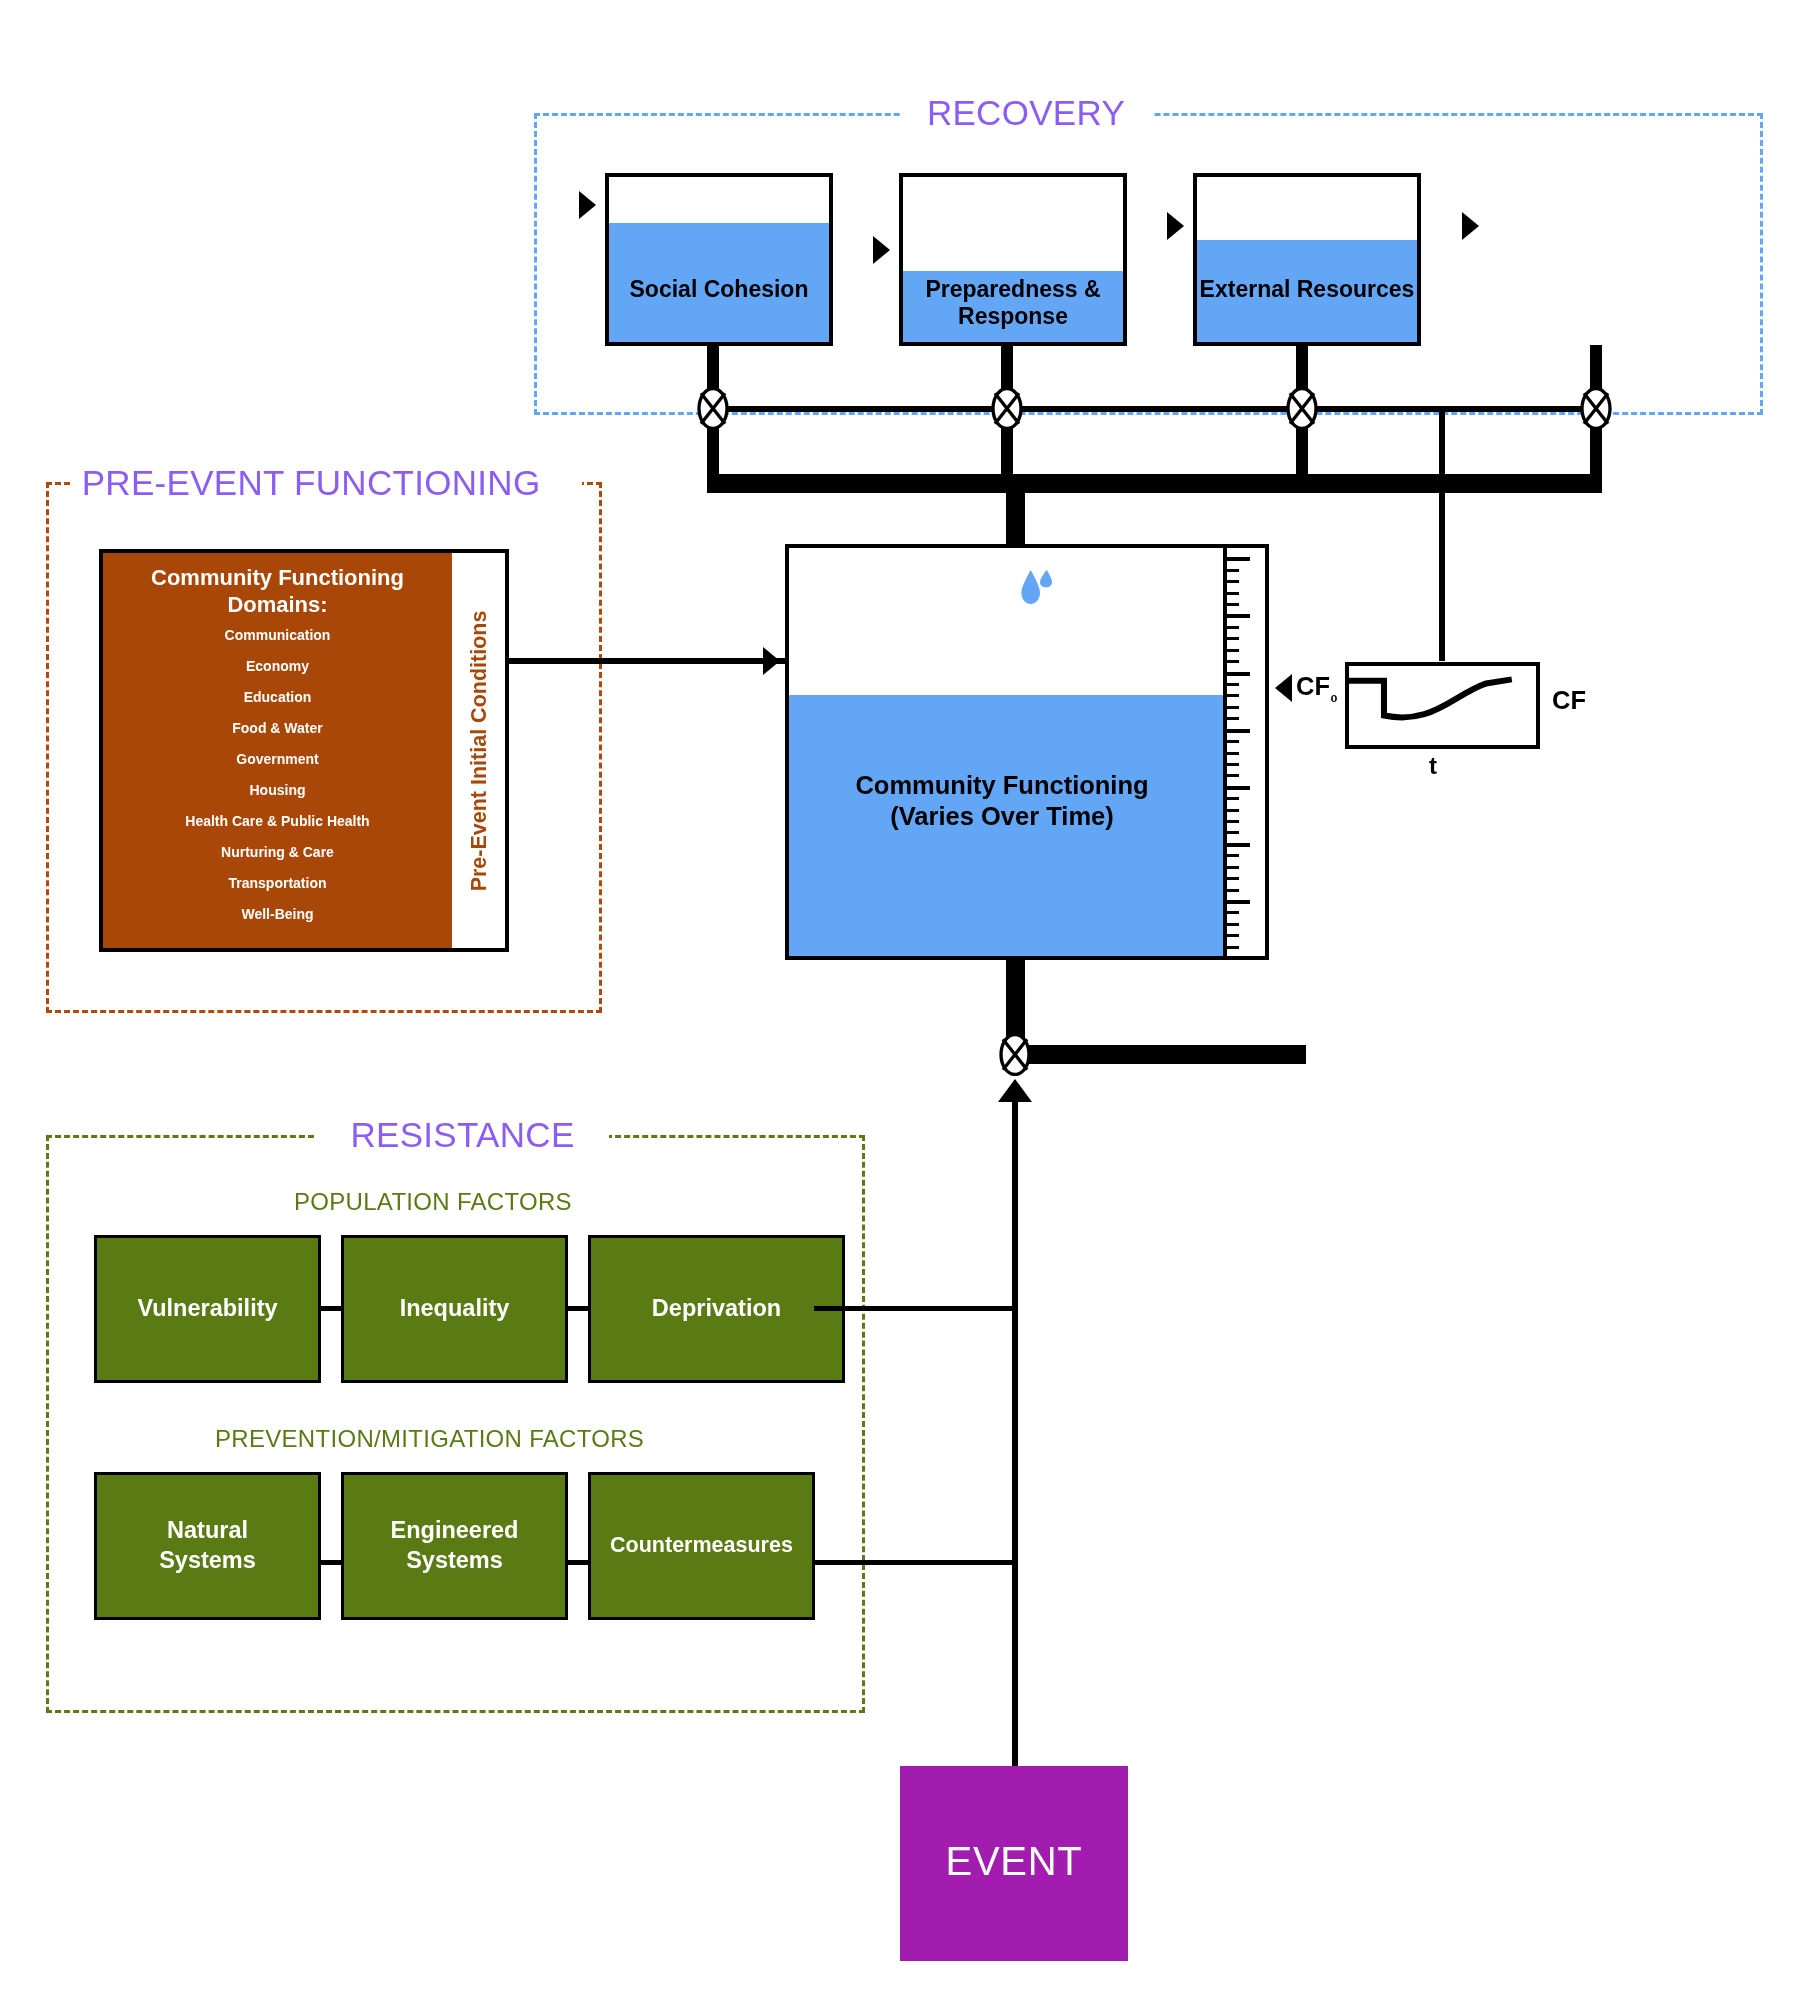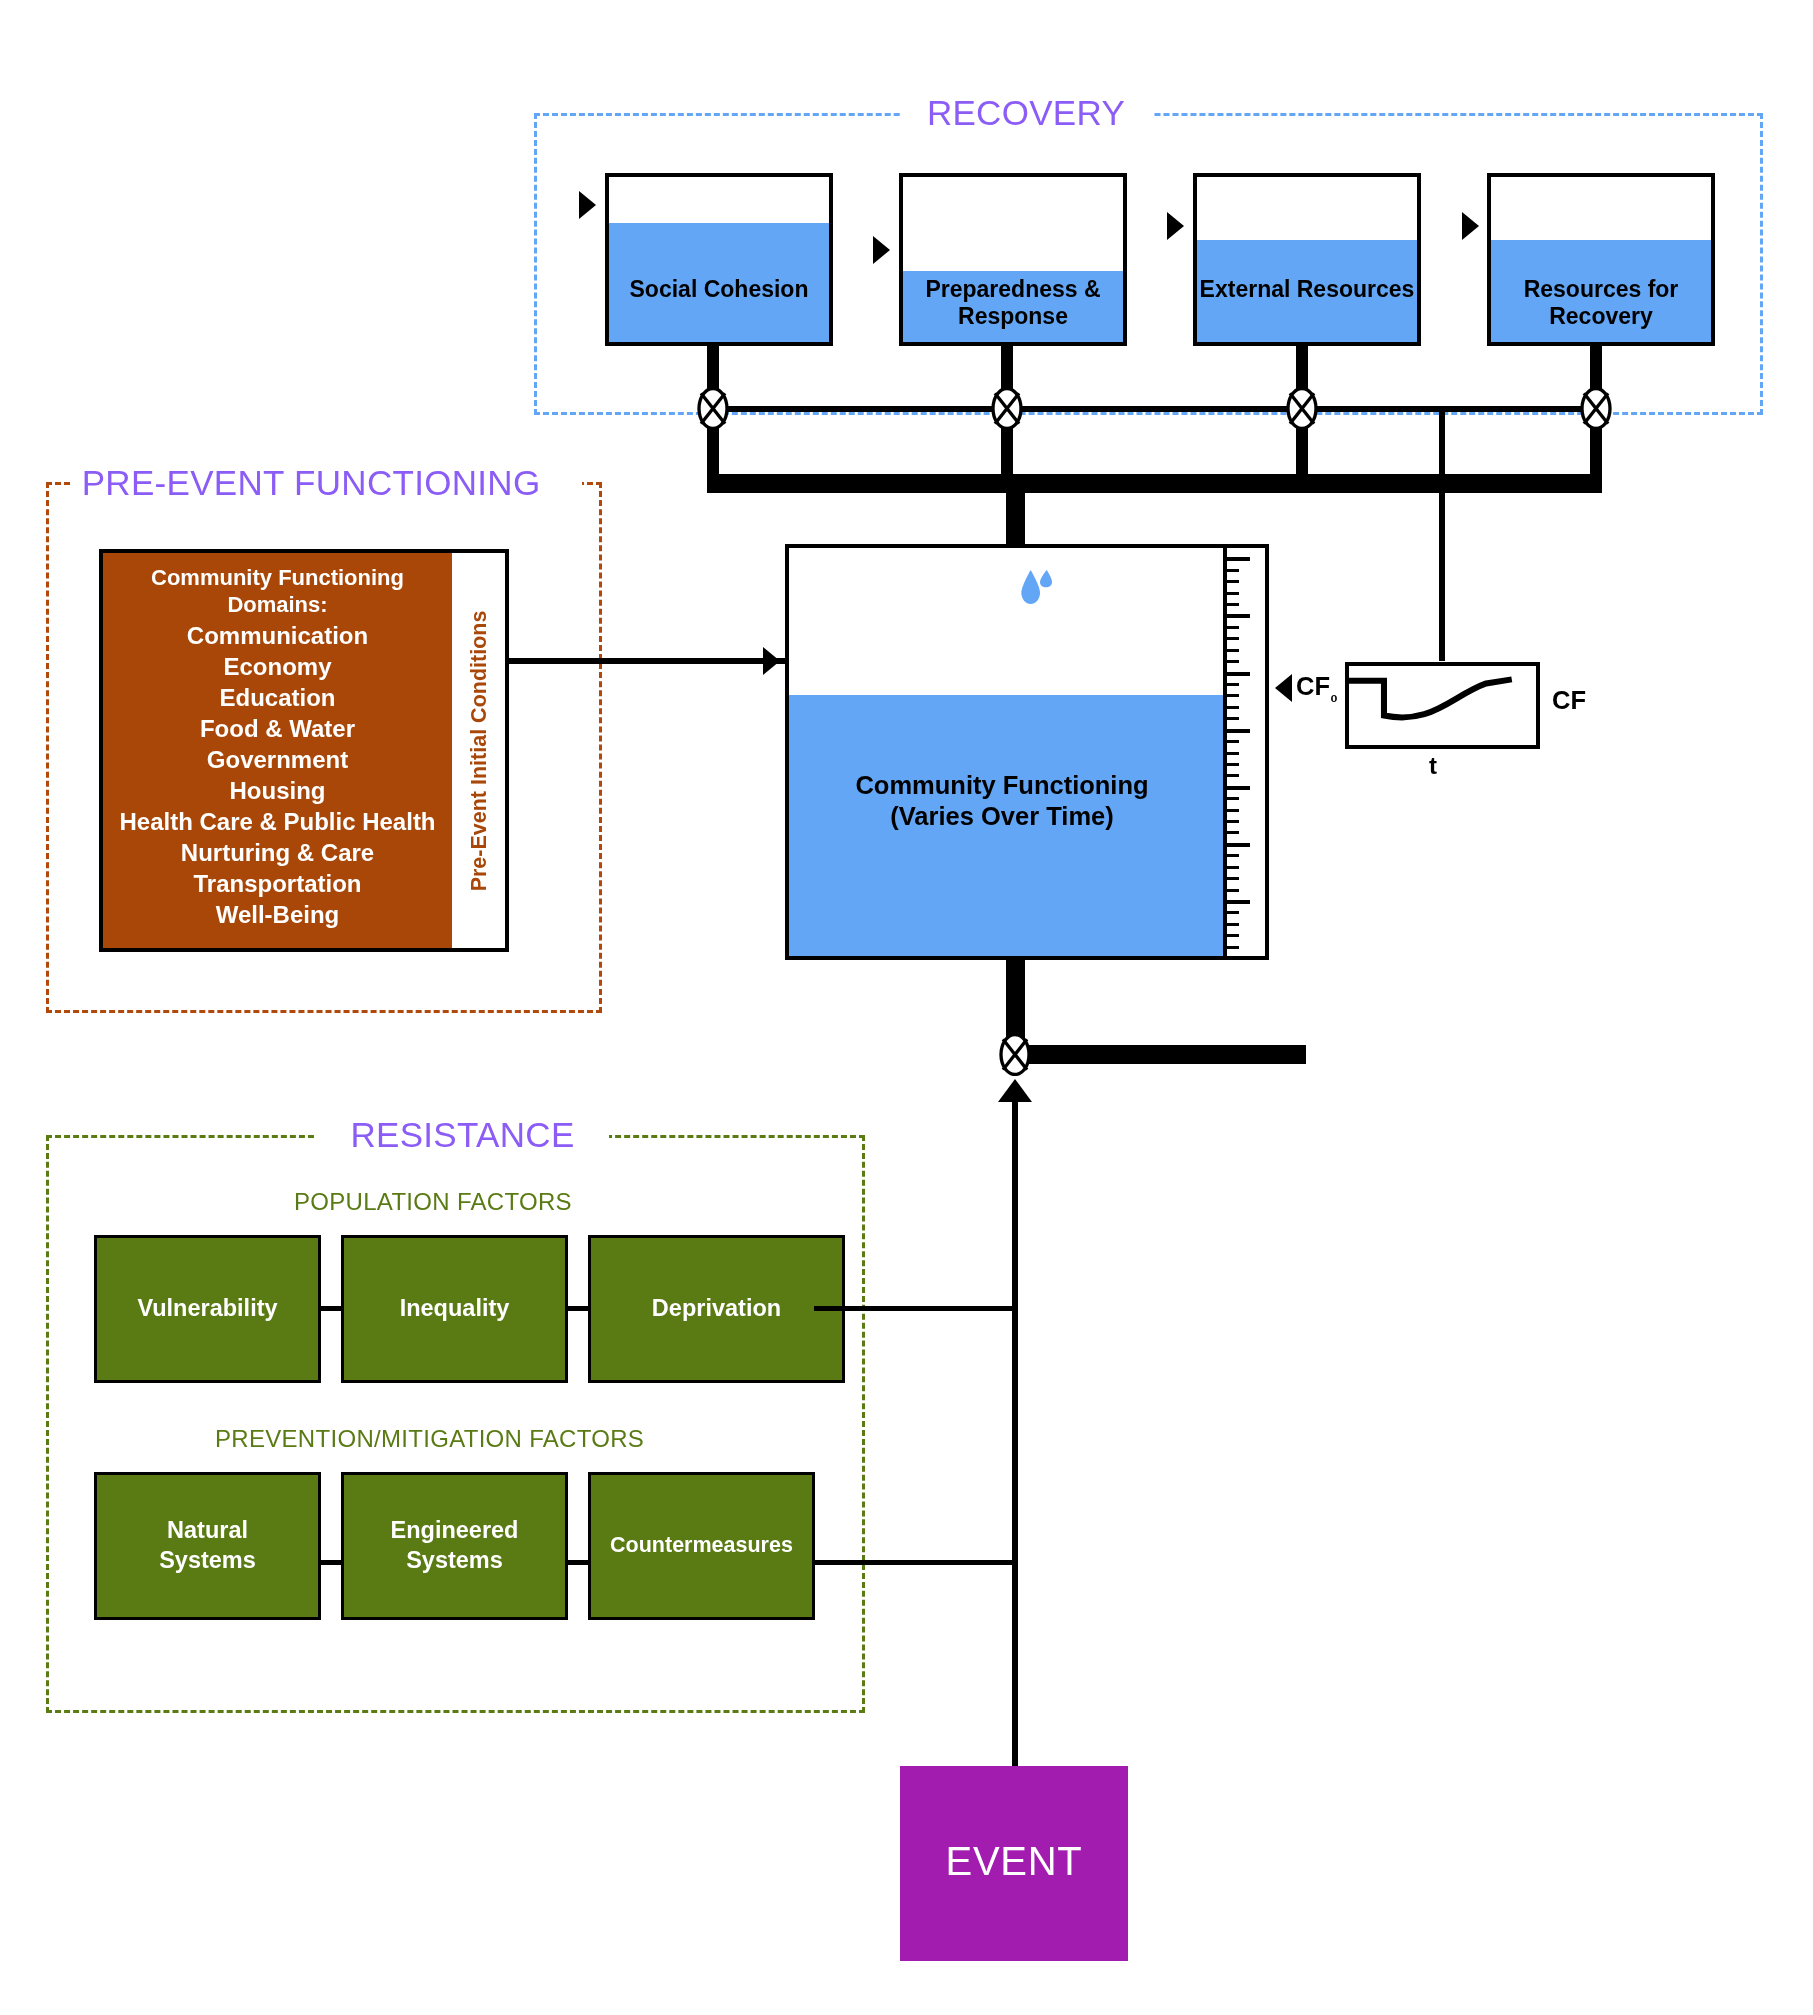--- a/index.html
+++ b/index.html
@@ -140,21 +140,21 @@
   }
   #domains-heading {
     font-weight: 700;
     font-size: 22px;
     line-height: 27px;
     margin-bottom: 2.7px;
     white-space: pre-line;
   }
   .domain-item {
     font-weight: 700;
-    font-size: 24px;
+    font-size: 14px;
     line-height: 31px;
     color: #ffffff;
     white-space: nowrap;
   }
   #initial-conditions-panel {
     flex: 1 1 auto;
     background: #ffffff;
     position: relative;
   }
   #initial-conditions-text {
@@ -321,25 +321,20 @@
   </div>
 
   <div class="arrow-right" style="left:1167px; top:212px;"></div>
   <div class="tank" id="tank-2" style="left:1193px; top:173px; width:228px; height:173px;">
     <div class="tank-fill" id="tank-fill-2" style="height: 62%;"></div>
     <div class="tank-label" style="top:99px;">External
 Resources</div>
   </div>
 
   <div class="arrow-right" style="left:1462px; top:212px;"></div>
-  <div class="tank" id="tank-3" style="left:1487px; top:173px; width:228px; height:173px;">
-    <div class="tank-fill" id="tank-fill-3" style="height: 62%;"></div>
-    <div class="tank-label" style="top:99px;">Resources
-for Recovery</div>
-  </div>
 
   <div class="pipe-v" style="left:707px; top:345px; width:12px; height:54px;"></div>
   <div class="pipe-v" style="left:1001px; top:345px; width:12px; height:54px;"></div>
   <div class="pipe-v" style="left:1296px; top:345px; width:12px; height:54px;"></div>
   <div class="pipe-v" style="left:1590px; top:345px; width:12px; height:54px;"></div>
 
   <div class="wire" style="left:713px; top:406px; width:883px; height:6px;"></div>
 
   <div class="valve" style="left:697px; top:387px;">
     <svg width="32" height="43" viewBox="0 0 48 64">

